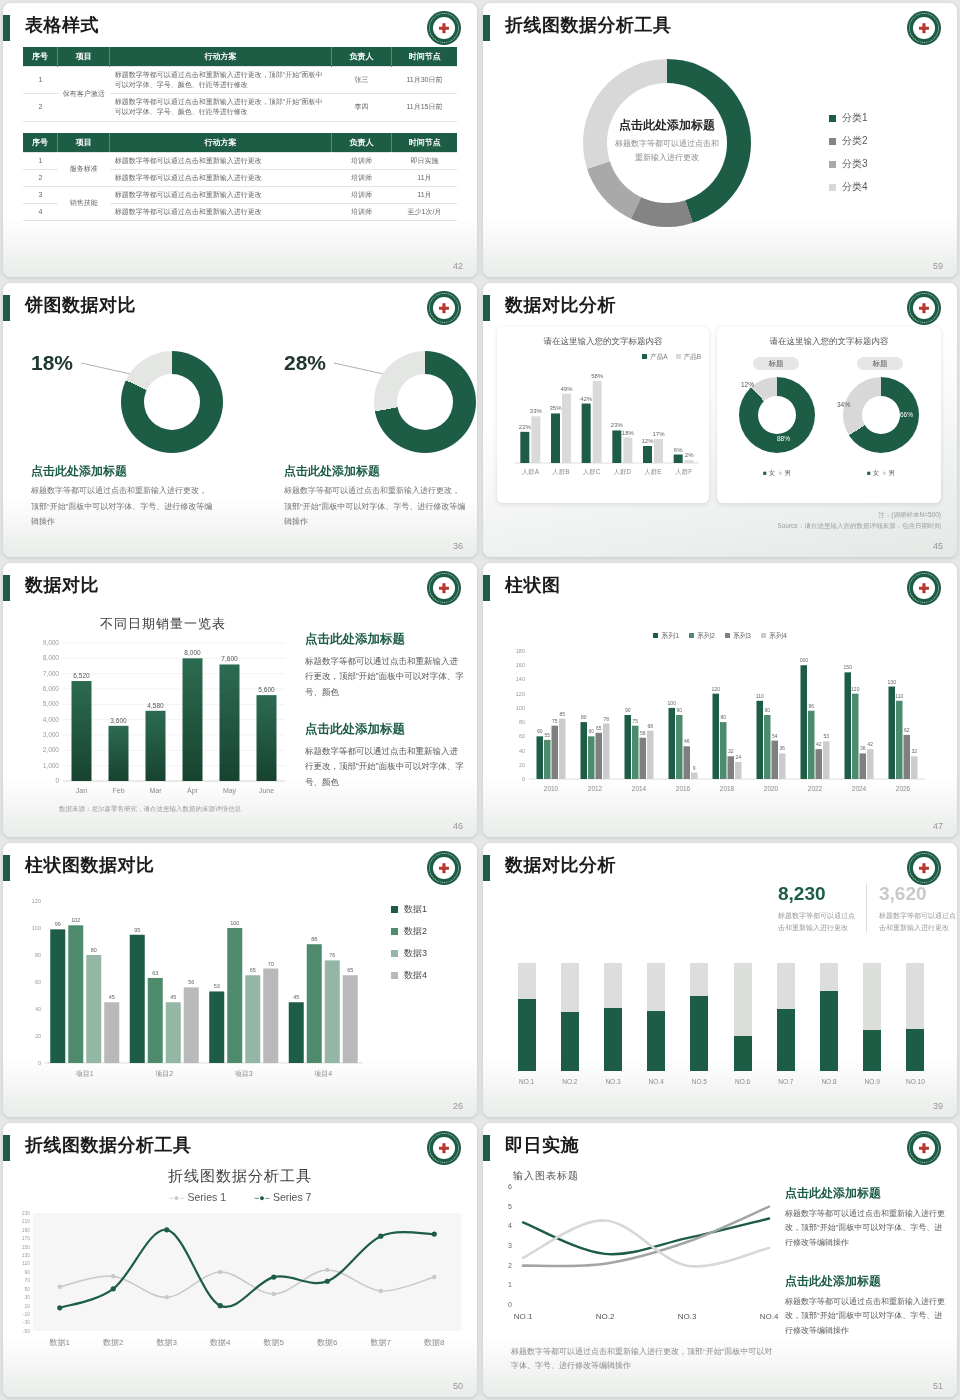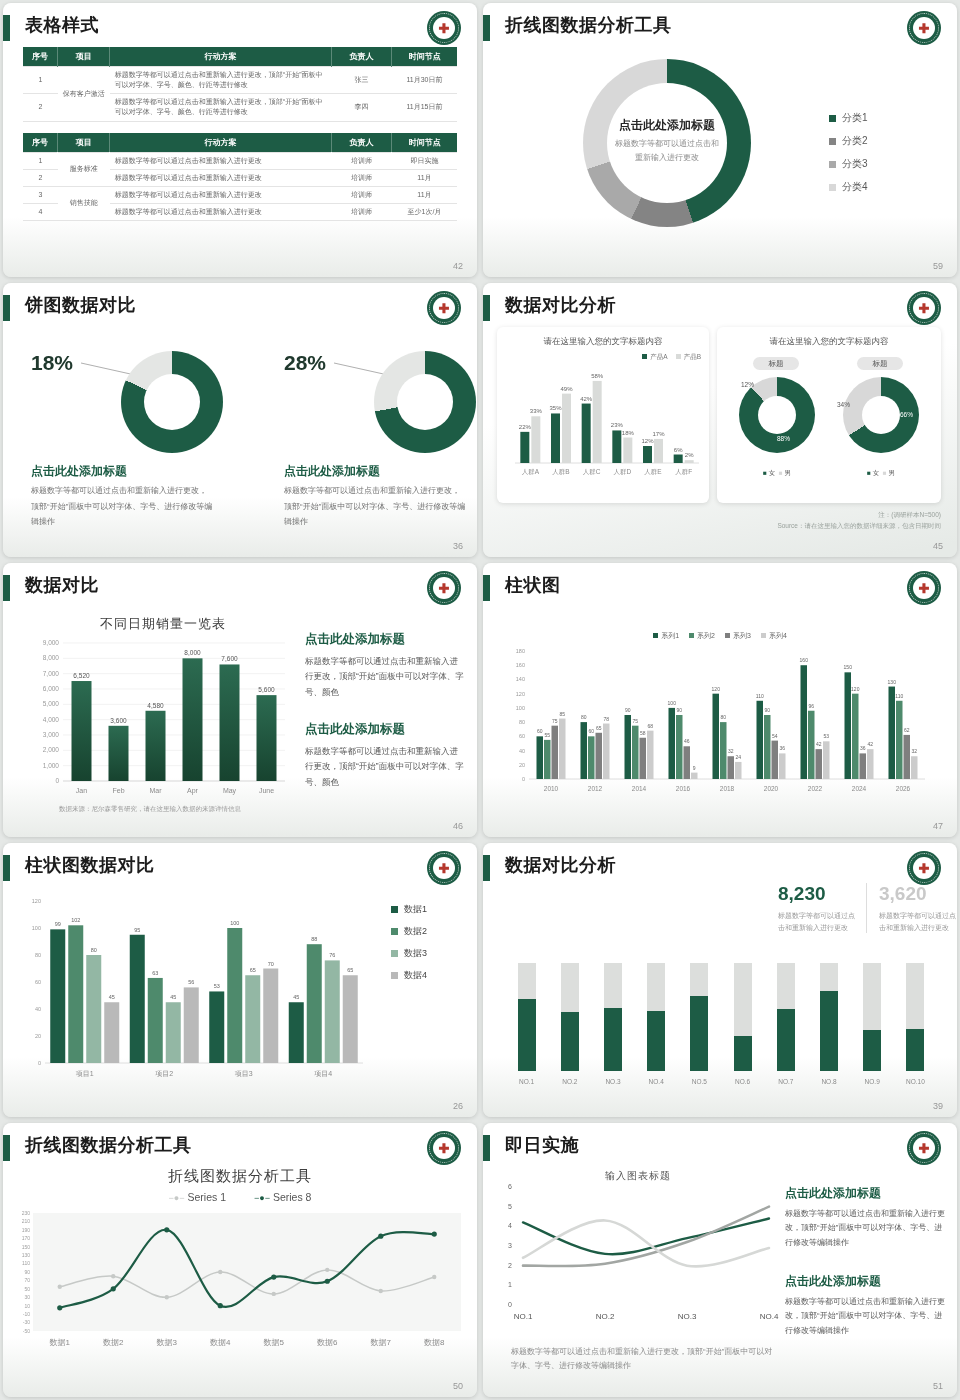--- a/index.html
+++ b/index.html
@@ -604,21 +604,21 @@
   <div class="cell">
       <div class="slide">
     <span class="accent"></span>
     <h2 class="s-title">折线图数据分析工具</h2>
     <div class="logo">
           <div class="logo-inner">
             <span class="logo-cross">✚</span>
           </div>
         </div>
     <div style="position:absolute;left:0;right:0;top:44px;text-align:center;font-size:15px;color:#3f3f3f;letter-spacing:1px;">折线图数据分析工具</div>
-    <div id="legend50" style="position:absolute;left:0;right:0;top:68px;text-align:center;font-size:10.5px;color:#555;"><span style="margin: 0px 14px;"><span style="color:#c6c9c7;font-size:9px;">−●−</span> <span>Series 1</span></span><span style="margin: 0px 14px;"><span style="color:#1d5c45;font-size:9px;">−●−</span> <span>Series 8</span></span></div>
+    <div id="legend50" style="position:absolute;left:0;right:0;top:68px;text-align:center;font-size:10.5px;color:#555;"><span style="margin: 0px 14px;"><span style="color:#c6c9c7;font-size:9px;">−●−</span> <span>Series 1</span></span><span style="margin: 0px 14px;"><span style="color:#1d5c45;font-size:9px;">−●−</span> <span>Series 7</span></span></div>
     <svg id="line50" width="460" height="160" style="position:absolute;left:8px;top:84px;">
           <rect x="22" y="6" width="428" height="118" fill="#f5f6f5"></rect>
           <text x="19" y="7.8" font-size="5" fill="#9f9f9f" text-anchor="end" font-weight="normal">230</text>
           <text x="19" y="16.22857142857143" font-size="5" fill="#9f9f9f" text-anchor="end" font-weight="normal">210</text>
           <text x="19" y="24.657142857142862" font-size="5" fill="#9f9f9f" text-anchor="end" font-weight="normal">190</text>
           <text x="19" y="33.08571428571429" font-size="5" fill="#9f9f9f" text-anchor="end" font-weight="normal">170</text>
           <text x="19" y="41.514285714285705" font-size="5" fill="#9f9f9f" text-anchor="end" font-weight="normal">150</text>
           <text x="19" y="49.942857142857136" font-size="5" fill="#9f9f9f" text-anchor="end" font-weight="normal">130</text>
           <text x="19" y="58.37142857142857" font-size="5" fill="#9f9f9f" text-anchor="end" font-weight="normal">110</text>
           <text x="19" y="66.8" font-size="5" fill="#9f9f9f" text-anchor="end" font-weight="normal">90</text>
@@ -662,21 +662,21 @@
 
   <div class="cell">
       <div class="slide">
     <span class="accent"></span>
     <h2 class="s-title">即日实施</h2>
     <div class="logo">
           <div class="logo-inner">
             <span class="logo-cross">✚</span>
           </div>
         </div>
-    <div style="position:absolute;left:30px;top:46px;width:250px;text-align:center;font-size:10px;color:#555;letter-spacing:1px;">输入图表标题</div>
+    <div style="position:absolute;left:30px;top:46px;width:250px;text-align:left;font-size:10px;color:#555;letter-spacing:1px;">输入图表标题</div>
     <svg id="line51" width="290" height="160" style="position:absolute;left:18px;top:58px;">
           <text x="11" y="8" font-size="7" fill="#666" text-anchor="end" font-weight="normal">6</text>
           <text x="11" y="27.666666666666657" font-size="7" fill="#666" text-anchor="end" font-weight="normal">5</text>
           <text x="11" y="47.33333333333334" font-size="7" fill="#666" text-anchor="end" font-weight="normal">4</text>
           <text x="11" y="67" font-size="7" fill="#666" text-anchor="end" font-weight="normal">3</text>
           <text x="11" y="86.66666666666667" font-size="7" fill="#666" text-anchor="end" font-weight="normal">2</text>
           <text x="11" y="106.33333333333334" font-size="7" fill="#666" text-anchor="end" font-weight="normal">1</text>
           <text x="11" y="126" font-size="7" fill="#666" text-anchor="end" font-weight="normal">0</text>
           <text x="22" y="138" font-size="8" fill="#555" text-anchor="middle" font-weight="normal">NO.1</text>
           <text x="104" y="138" font-size="8" fill="#555" text-anchor="middle" font-weight="normal">NO.2</text>

